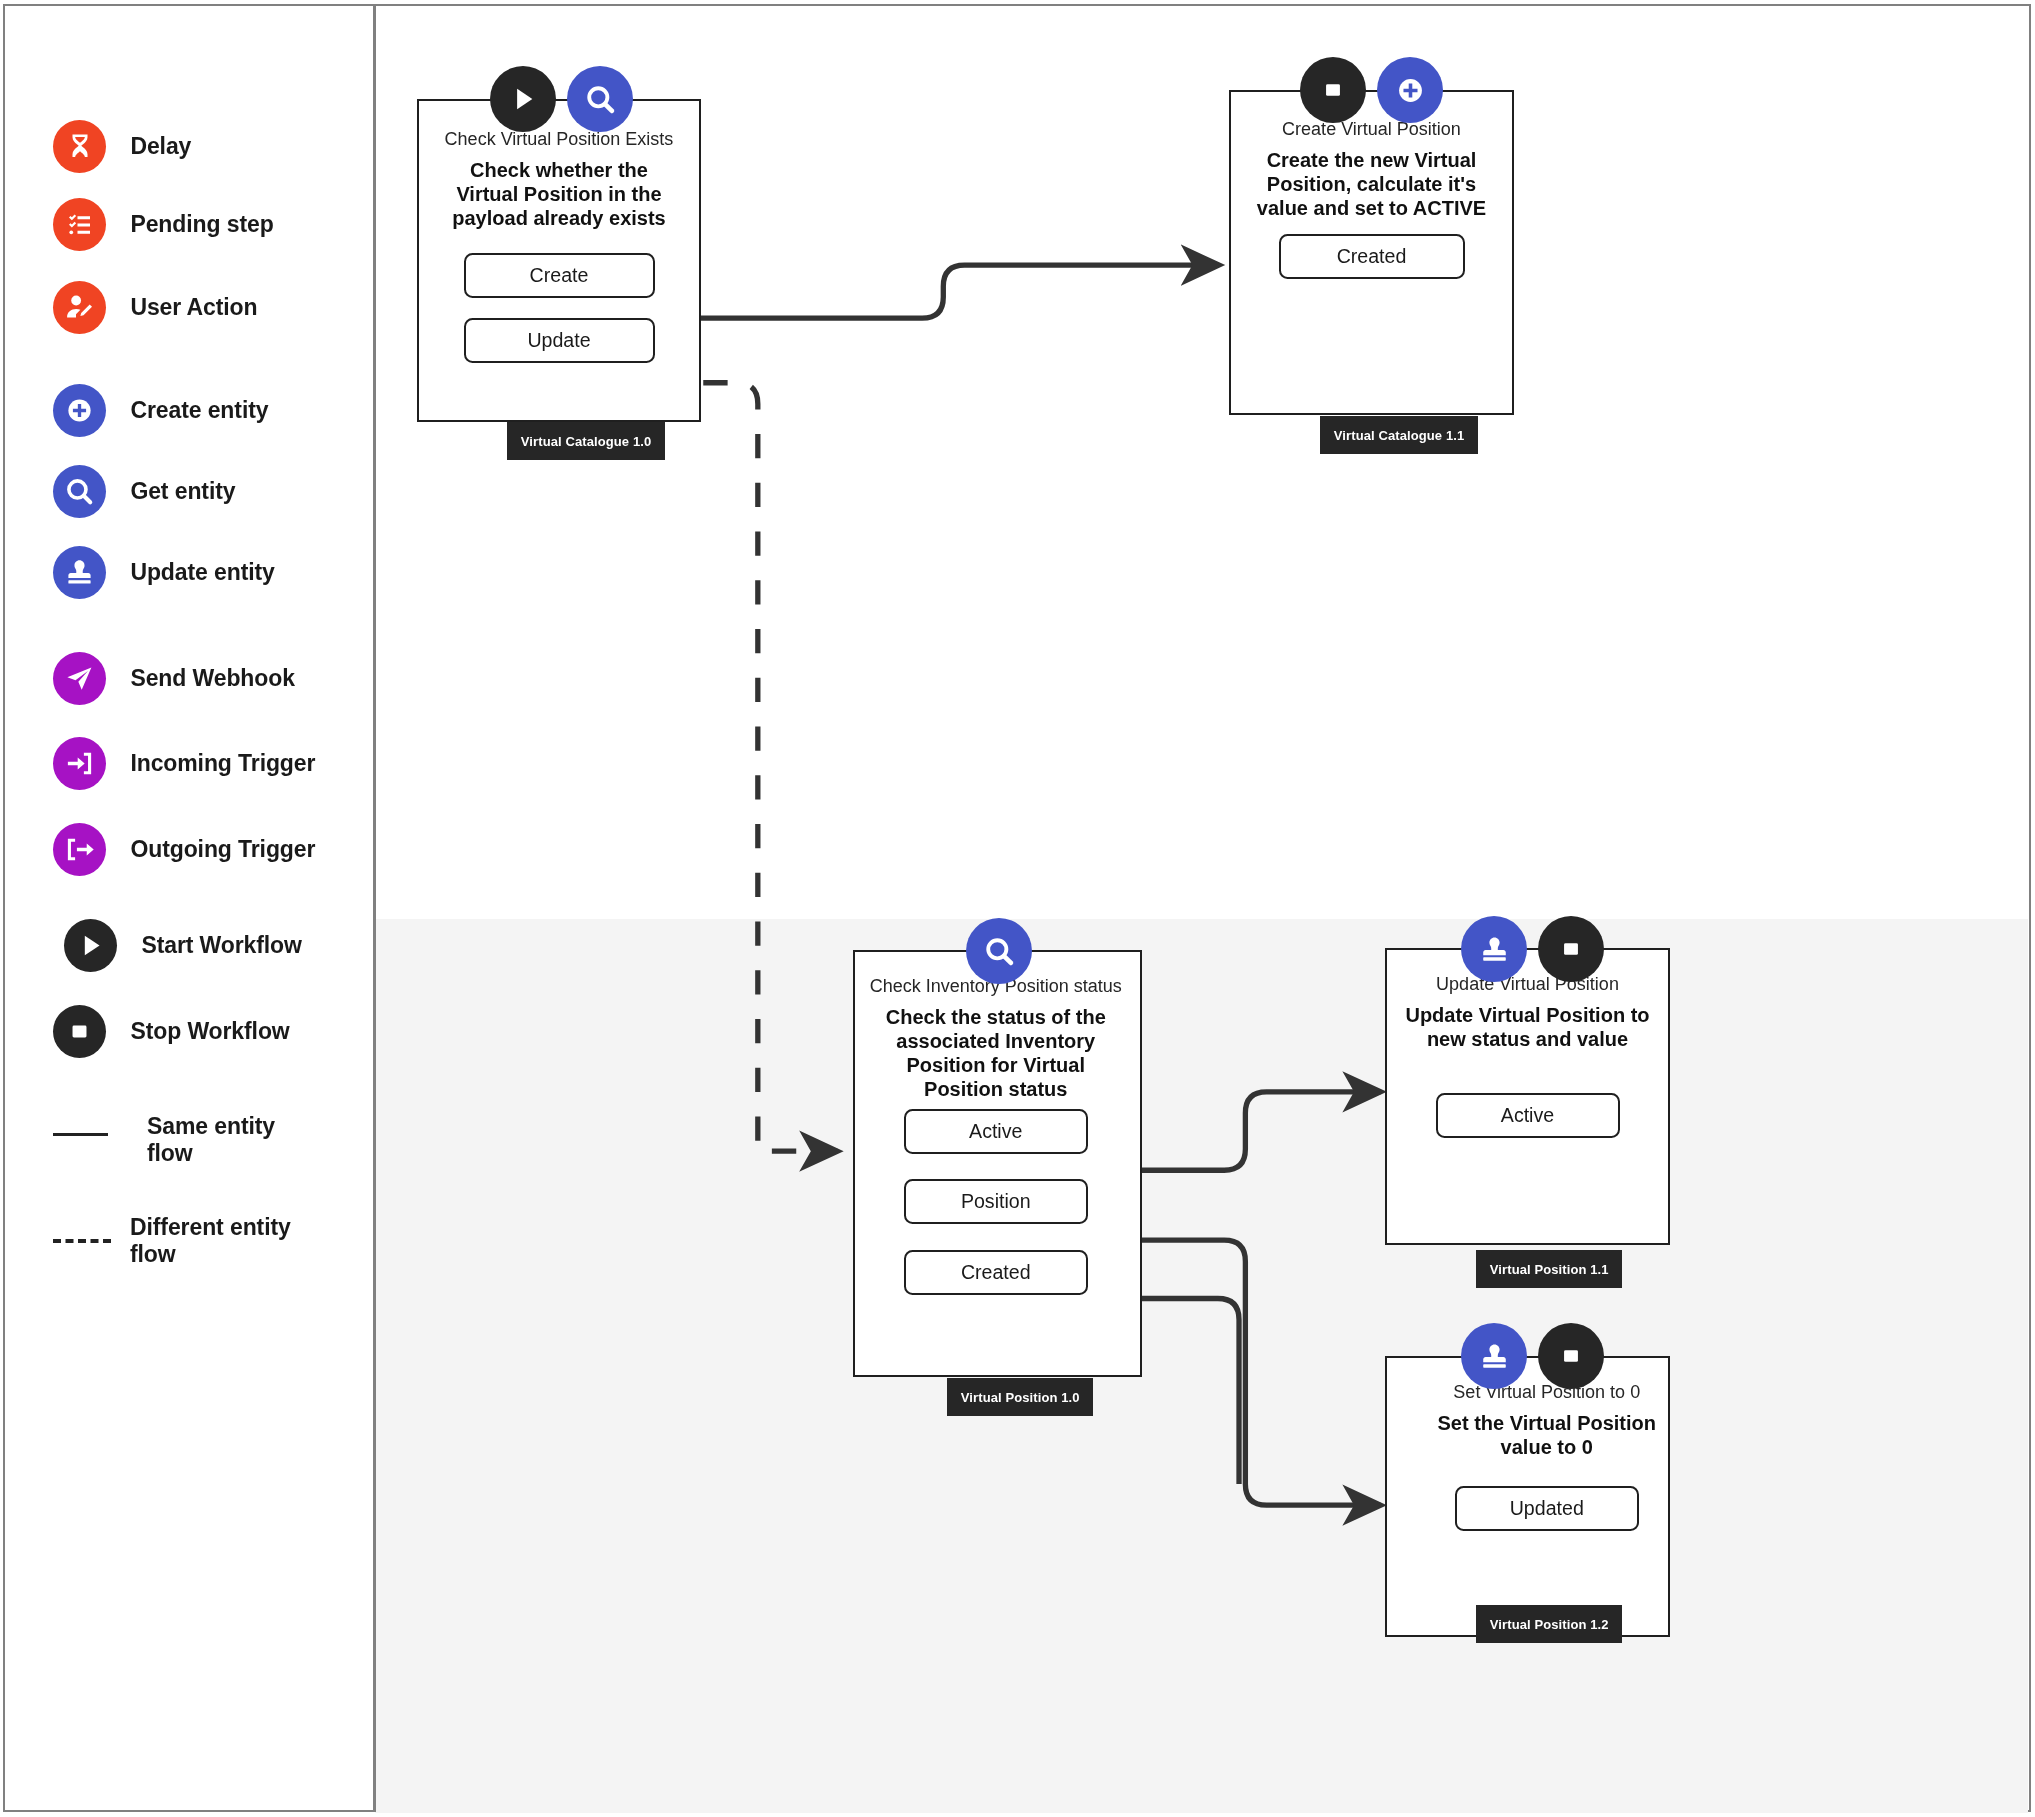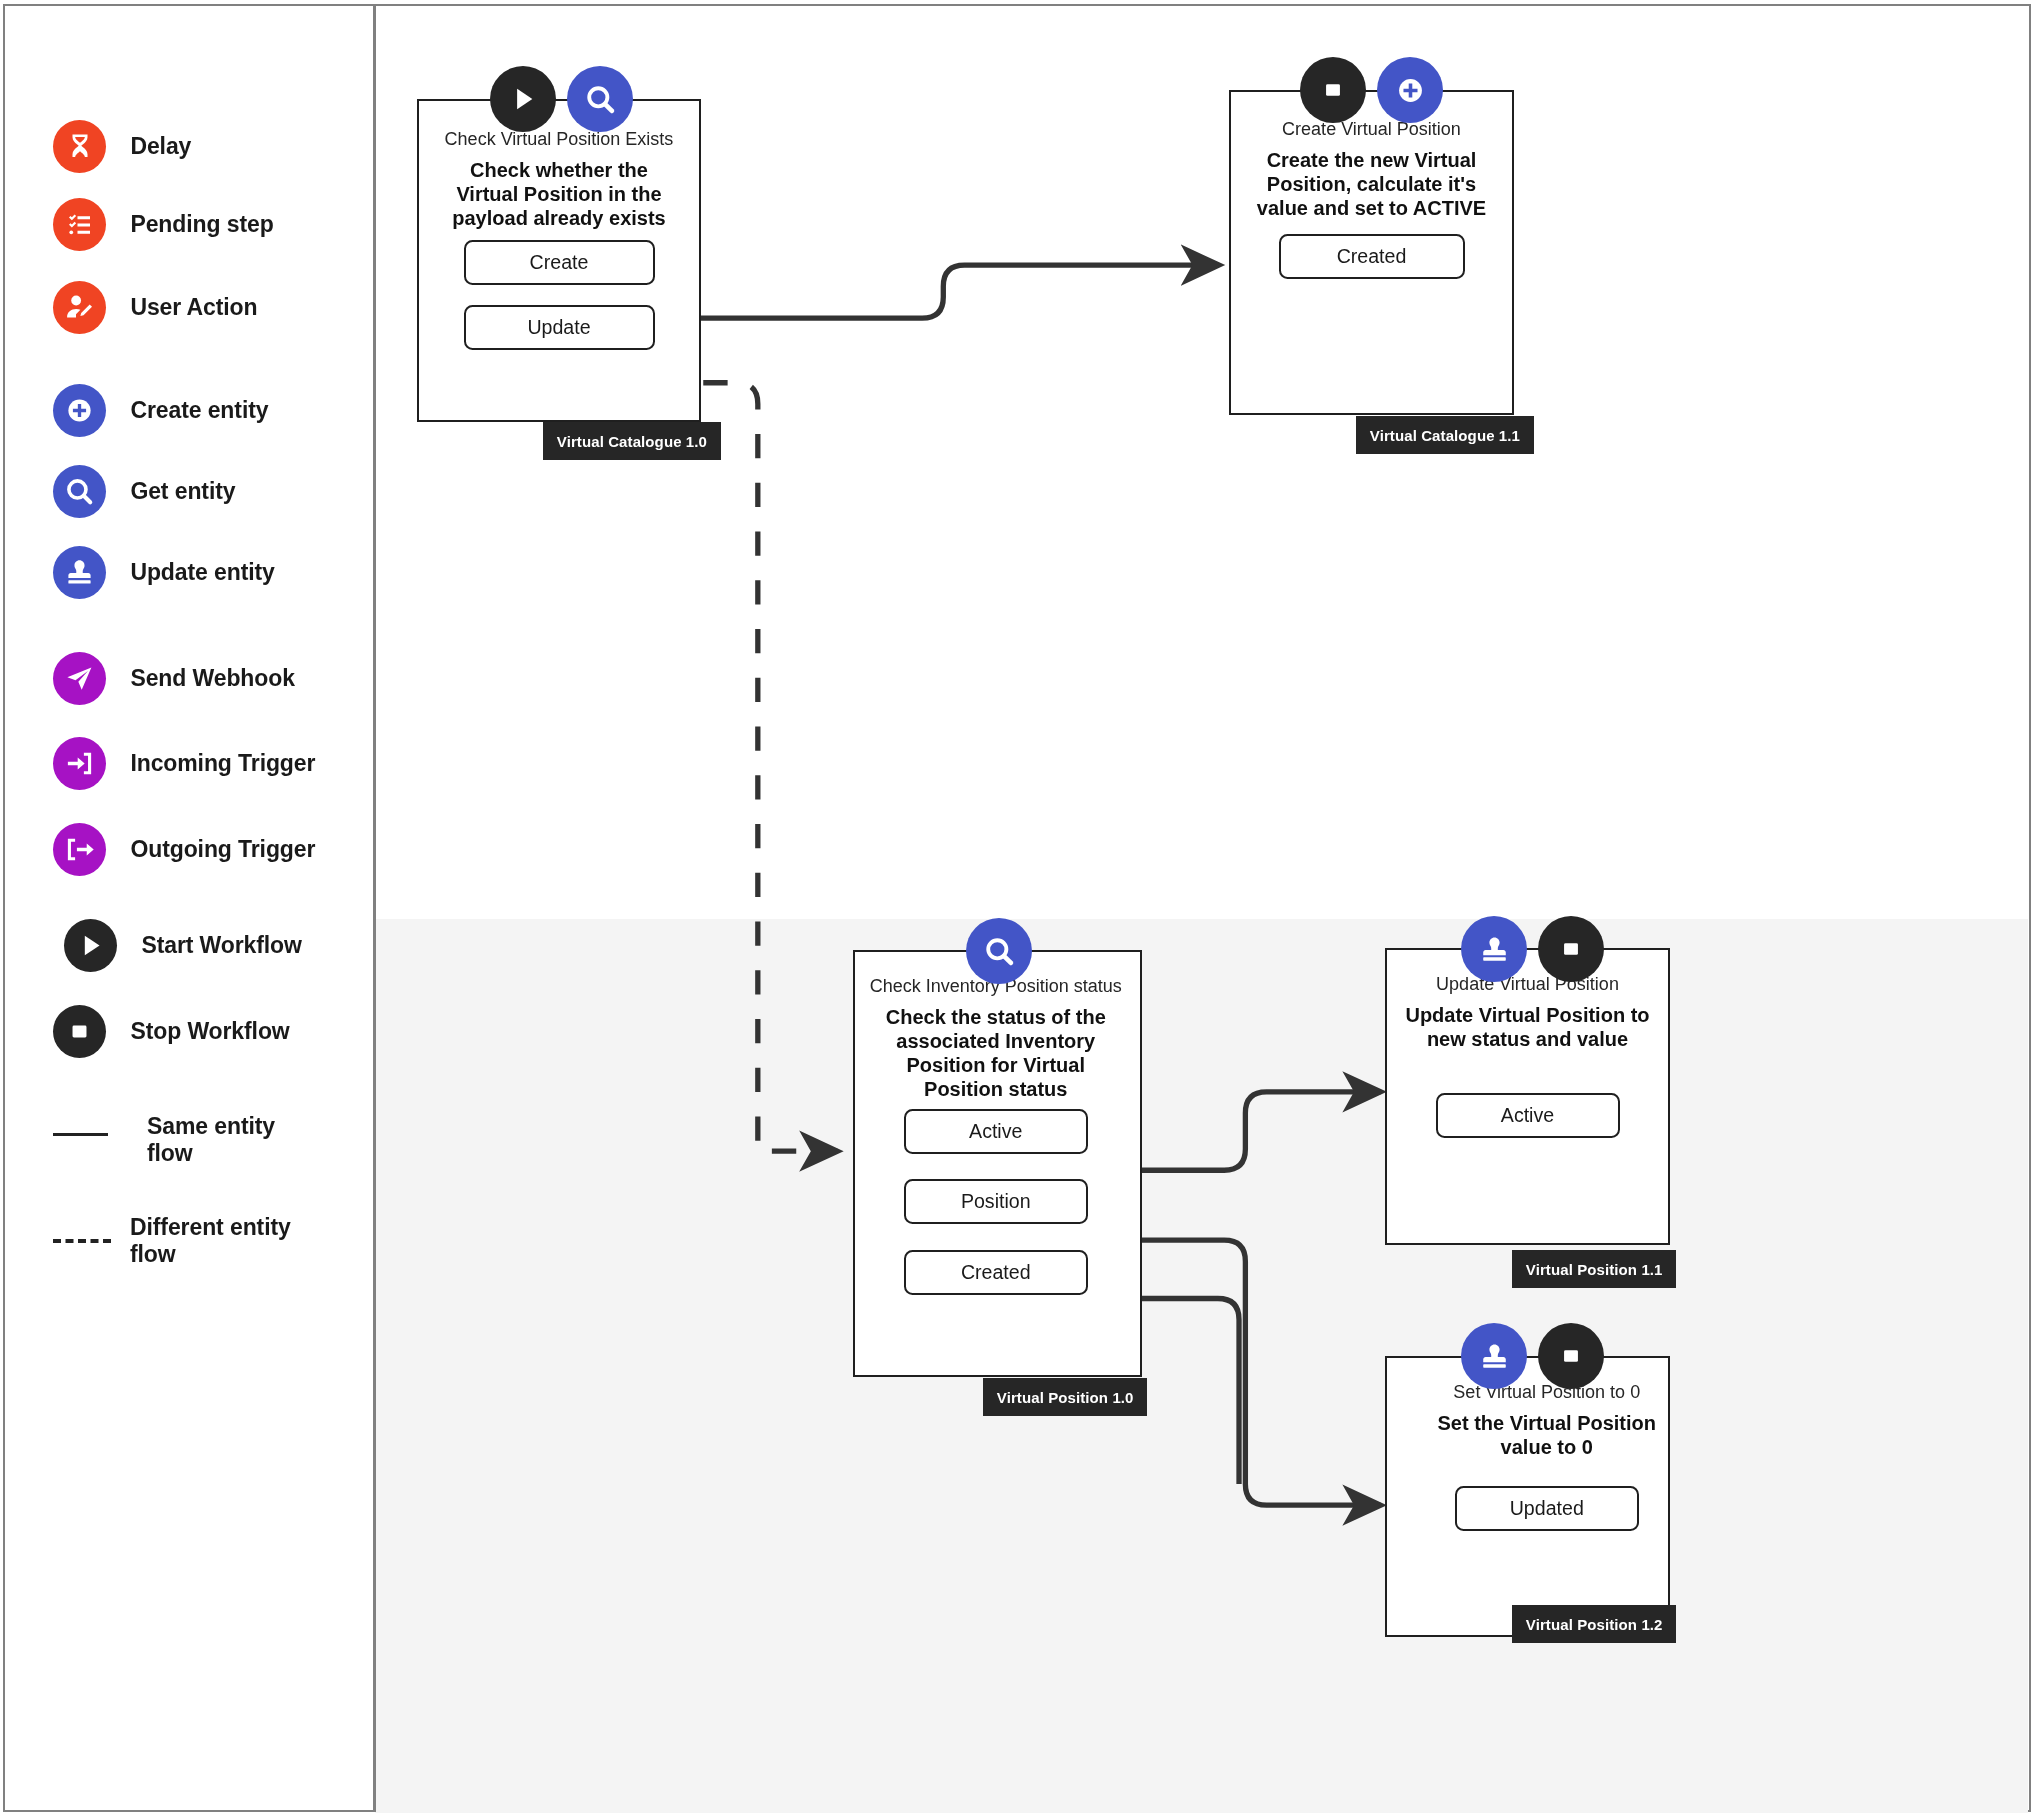--- a/index.html
+++ b/index.html
@@ -32,22 +32,22 @@
   .c-black{background:#262626;}
 
   
   .node{position:absolute;box-sizing:border-box;border:2.7px solid #1f1f1f;background:#ffffff;}
   .node-inner{padding:0 9.5px;display:flex;flex-direction:column;align-items:center;}
   .node-sub{font-size:18px;color:#262626;text-align:center;line-height:1.22;font-weight:400;}
   .node-title{font-size:20px;color:#111;text-align:center;font-weight:bold;line-height:1.21;}
   .outputs{width:100%;display:flex;flex-direction:column;align-items:center;}
   .output{box-sizing:border-box;border:2.7px solid #1f1f1f;border-radius:8.5px;background:#fff;
           font-size:19.6px;color:#1a1a1a;display:flex;align-items:center;justify-content:center;}
-  .version{position:absolute;background:#262626;color:#fff;font-weight:bold;font-size:15px;
-           display:flex;align-items:center;justify-content:center;padding:0 13.8px;letter-spacing:0.1px;margin-left:36px;}
+  .version{position:absolute;background:#262626;color:#fff;font-weight:bold;font-size:13px;
+           display:flex;align-items:center;justify-content:center;padding:0 13.8px;letter-spacing:0.1px;}
 
   
   .badge{position:absolute;border-radius:50%;display:flex;align-items:center;justify-content:center;}
   .badge svg{display:block;}
 
   svg.wires{position:absolute;left:0;top:0;width:2035px;height:1818px;overflow:visible;pointer-events:none;}
 </style>
 </head>
 <body>
 
@@ -193,21 +193,21 @@
 
     <path d="M2055,2340 L2310,2340 Q2350,2340 2350,2380 L2350,2800 Q2350,2840 2390,2840 L2605,2840" fill="none" stroke="#333" stroke-width="10" marker-end="url(#ah)"></path>
 
     <path d="M2055,2450 L2298,2450 Q2338,2450 2338,2490 L2338,2800" fill="none" stroke="#333" stroke-width="10"></path>
   </svg>
 
   <div class="node" style="left:417px;top:99px;width:284px;height:323px;">
     <div class="node-inner" style="padding-top:27.6px;">
       <div class="node-sub">Check Virtual Position Exists</div>
       <div class="node-title" style="margin-top:7.4px;width:228px;">Check whether the Virtual Position in the payload already exists</div>
-      <div class="outputs" style="margin-top:9px;text-align:center;">
+      <div class="outputs" style="margin-top:22px;text-align:center;">
         <div class="output" style="width:191px;height:45px;">Create</div>
         <div class="output" style="width:191px;height:45px;margin-top:20px;">Update</div>
       </div>
     </div>
   </div>
   <div class="badge c-black" style="left:490px;top:66px;width:66px;height:66px;">
     <svg width="32" height="32" viewBox="0 0 24 24">
         <path fill="#fff" d="M7.6 4.4L19 12 7.6 19.6z"></path>
       </svg>
   </div>

